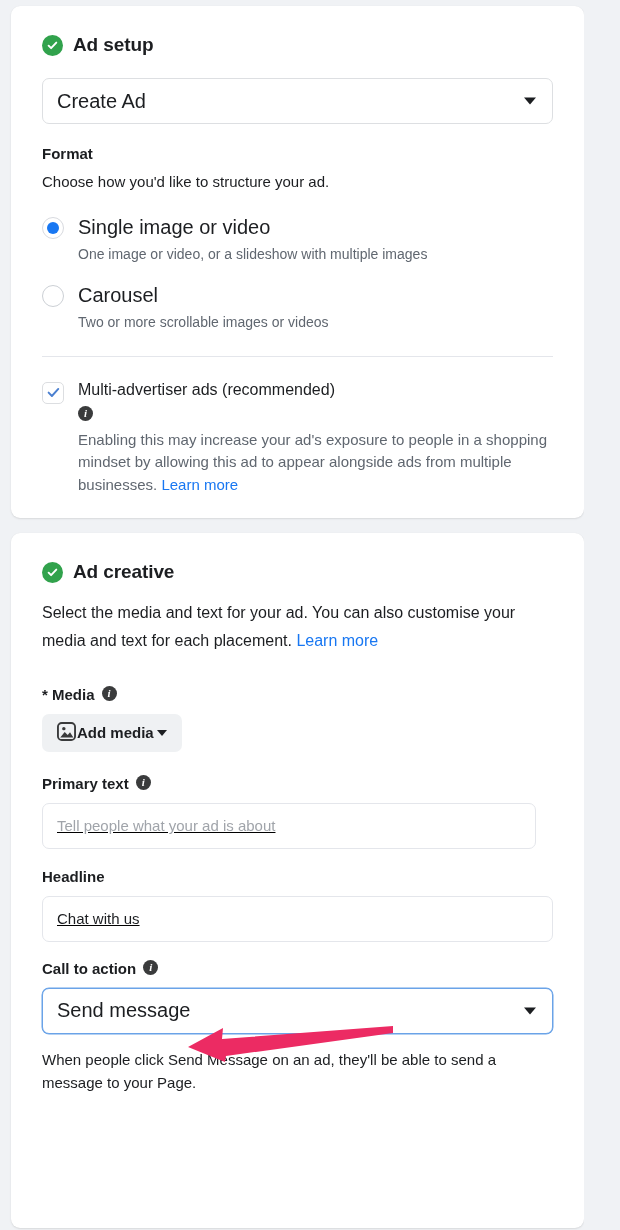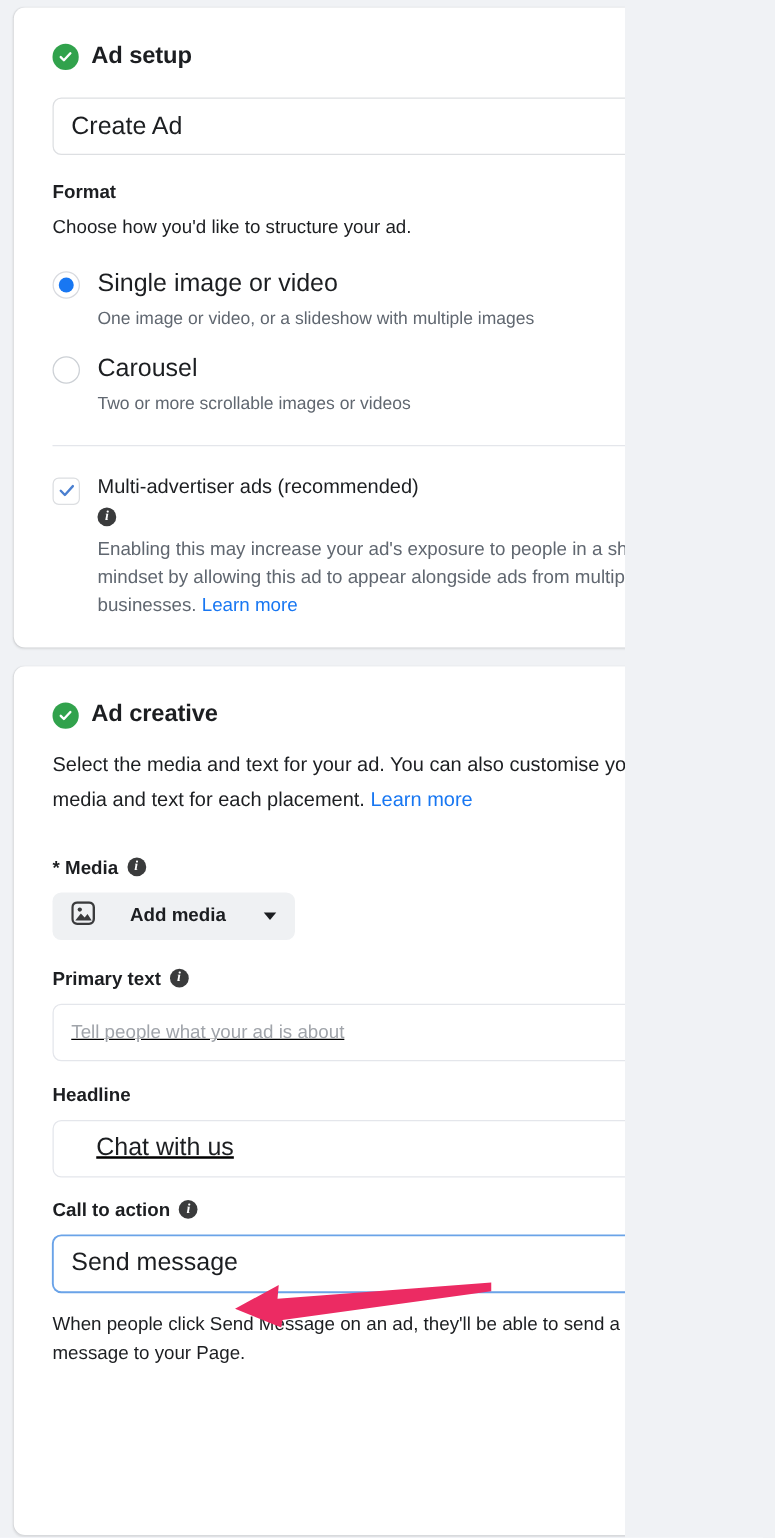--- a/index.html
+++ b/index.html
@@ -5,21 +5,21 @@
   * { box-sizing: border-box; }
   html, body {
     margin: 0; padding: 0;
     width: 620px; height: 1230px;
     background: #f0f2f5;
     font-family: "Liberation Sans", sans-serif;
     -webkit-font-smoothing: antialiased;
   }
   .viewport {
     position: relative;
-    width: 500px; height: 1230px;
+    width: 584px; height: 1230px;
     background: #f0f2f5;
     overflow: hidden;
   }
   
   .gutter {
     position: absolute; top: 0; right: 0;
     width: 27px; height: 1230px;
     background: #f0f2f5;
   }
   .card {
@@ -117,21 +117,21 @@
   .cb-row { display: flex; gap: 14px; }
   .checkbox {
     width: 22px; height: 22px; border-radius: 5px;
     border: 1.5px solid #dcdee1; background: #fff;
     flex: none; margin-top: 1px;
     display: flex; align-items: center; justify-content: center;
   }
 
   
   .pill {
-    display: inline-flex; align-items: center; gap: 28px;
+    display: inline-flex; align-items: center; gap: 1px;
     height: 38px; padding: 12px 15px;
     background: #eff1f3; border-radius: 7px;
     font-size: 15px; font-weight: bold; color: #1c1e21;
   }
   .pill .caret-sm {
     width: 0; height: 0;
     border-left: 5px solid transparent;
     border-right: 5px solid transparent;
     border-top: 6px solid #1c1e21;
     margin-left: 2px;
@@ -141,21 +141,21 @@
   .text-input {
     height: 46px;
     border: 1px solid #e4e6eb; border-radius: 7px;
     background: #fff;
     display: flex; align-items: center;
     padding: 0 14px;
     font-size: 15px;
     text-decoration: underline;
   }
   .text-input .ph { color: #a0a4aa; }
-  .text-input .val { color: #1c1e21; font-size: 20px; margin-left: 20px; }
+  .text-input .val { color: #1c1e21; font-size: 15px; }
 
   
   .arrow-annot {
     position: absolute;
     left: 186px; top: 1018px;
     width: 210px; height: 45px;
     pointer-events: none;
   }
 </style>
 </head>

